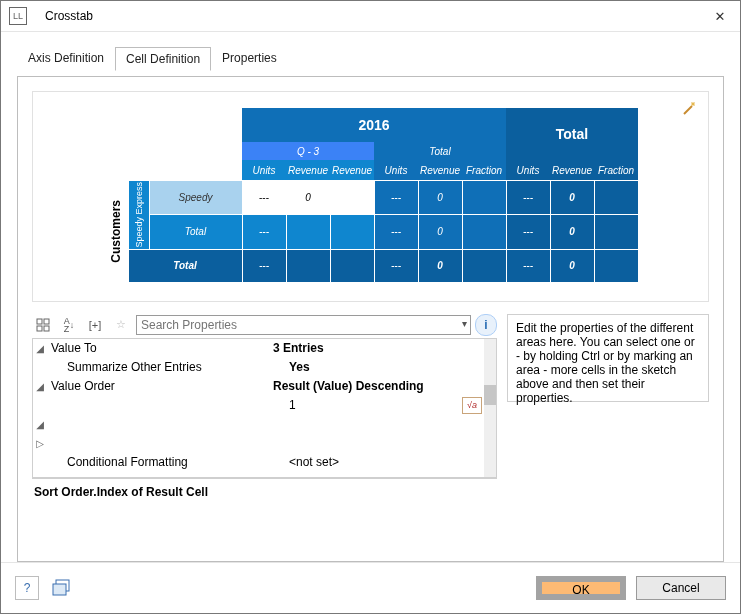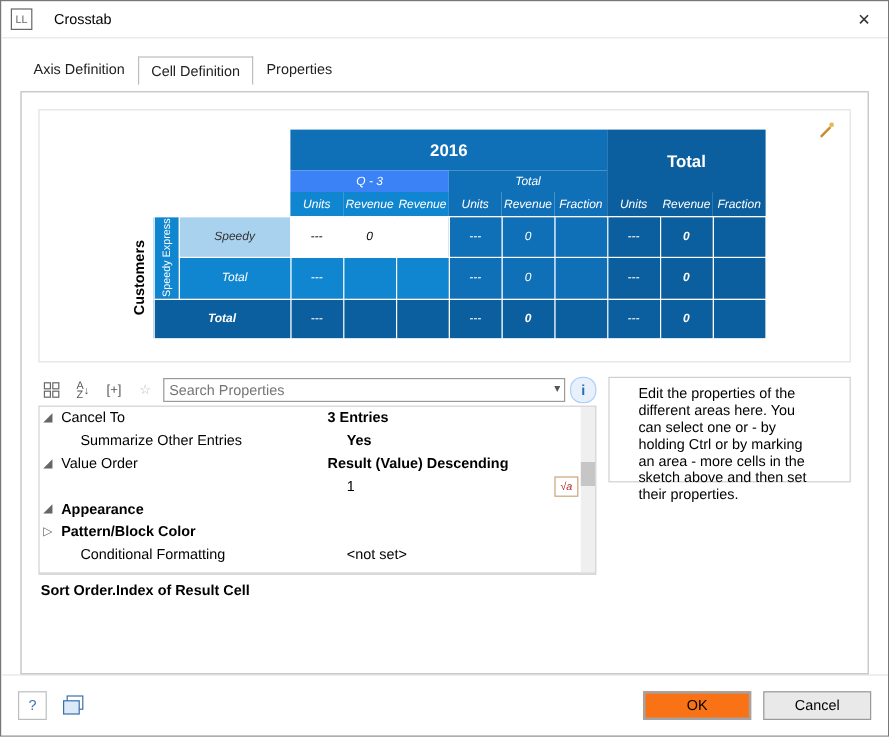--- a/index.html
+++ b/index.html
@@ -55,27 +55,27 @@
 .pg-val{flex:1;font-weight:bold;padding-left:4px}
 .pg-cat{font-weight:bold}
 .pg-sel{background:#2a7ad2;color:#fff}
 .pg-sel .pg-val{color:#000;background:#fff;font-weight:normal}
 .pg-fx{width:18px;height:15px;border:1px solid #c9a47a;background:#fff;color:#b02a2a;font-size:9px;display:flex;align-items:center;justify-content:center;font-style:italic;margin-right:2px}
 .vscroll{position:absolute;right:0;top:0;bottom:0;width:12px;background:#efefef}
 .vscroll-thumb{position:absolute;right:0;width:12px;background:#c6c6c6}
 .help-area{border-top:1px solid #cfcfcf;padding:6px 2px 0 2px}
 .help-title{font-weight:bold;font-size:12px}
 .help-desc{font-size:12px}
-.hint-box{flex:1;border:1px solid #cfcfcf;padding:6px 24px;font-size:12px;height:74px}
+.hint-box{flex:1;border:1px solid #cfcfcf;padding:6px 8px;font-size:12px;height:74px}
 
 .footer{height:50px;border-top:1px solid #e5e5e5;display:flex;align-items:center;padding:0 14px}
 .foot-icon{width:22px;height:22px;border:1px solid #bdbdbd;display:flex;align-items:center;justify-content:center;margin-right:12px;cursor:pointer;color:#3a6fb0}
 .flex-spacer{flex:1}
 .btn{width:90px;height:24px;border:1px solid #9a9a9a;background:#e9e9e9;font-size:12px;cursor:pointer}
-.btn.primary{border:2px solid #a3a3a3;background:#f97316}
+.btn.primary{border:6px solid #a3a3a3;background:#fdba74}
 .btn+.btn{margin-left:10px}
 svg{display:block}
 </style>
 </head>
 <body>
 
 <div class="window">
 
   <div class="titlebar">
     <div class="title-icon">LL</div>
@@ -194,21 +194,21 @@
             <input class="search" placeholder="Search Properties" style="">
             <span class="search-chev">▾</span>
           </div>
           <div class="info-btn">i</div>
         </div>
 
         <div class="propgrid">
           <div class="propgrid-inner" id="pg-rows">
               <div class="pg-row">
                 <div class="pg-exp">◢</div>
-                <div class="pg-name" style="padding-left: 4px;">Cancel To</div>
+                <div class="pg-name" style="padding-left: 4px;">Value To</div>
                 <div class="pg-val">3 Entries</div>
               </div>
               <div class="pg-row">
                 <div class="pg-exp"></div>
                 <div class="pg-name" style="padding-left: 20px;">Summarize Other Entries</div>
                 <div class="pg-val">Yes</div>
               </div>
               <div class="pg-row">
                 <div class="pg-exp">◢</div>
                 <div class="pg-name" style="padding-left: 4px;">Value Order</div>
@@ -217,26 +217,24 @@
               <div class="pg-row pg-sel">
                 <div class="pg-exp"></div>
                 <div class="pg-name" style="padding-left: 20px;">Index of Result Cell</div>
                 <div class="pg-val" style="font-weight: normal; display: flex; align-items: center;">
                   <span style="flex: 1 1 0%;">1</span>
                   <div class="pg-fx">√a</div>
                 </div>
               </div>
               <div class="pg-row">
                 <div class="pg-exp">◢</div>
-                <div class="pg-name pg-cat" style="padding-left: 4px;">Appearance</div>
                 <div class="pg-val"></div>
               </div>
               <div class="pg-row">
                 <div class="pg-exp">▷</div>
-                <div class="pg-val">Pattern/Block Color</div>
               </div>
               <div class="pg-row">
                 <div class="pg-exp"></div>
                 <div class="pg-name" style="padding-left: 20px;">Conditional Formatting</div>
                 <div class="pg-val" style="font-weight: normal;">&lt;not set&gt;</div>
               </div>
             </div>
           <div class="vscroll">
             <div class="vscroll-thumb" style="top:46px;height:20px"></div>
           </div>

